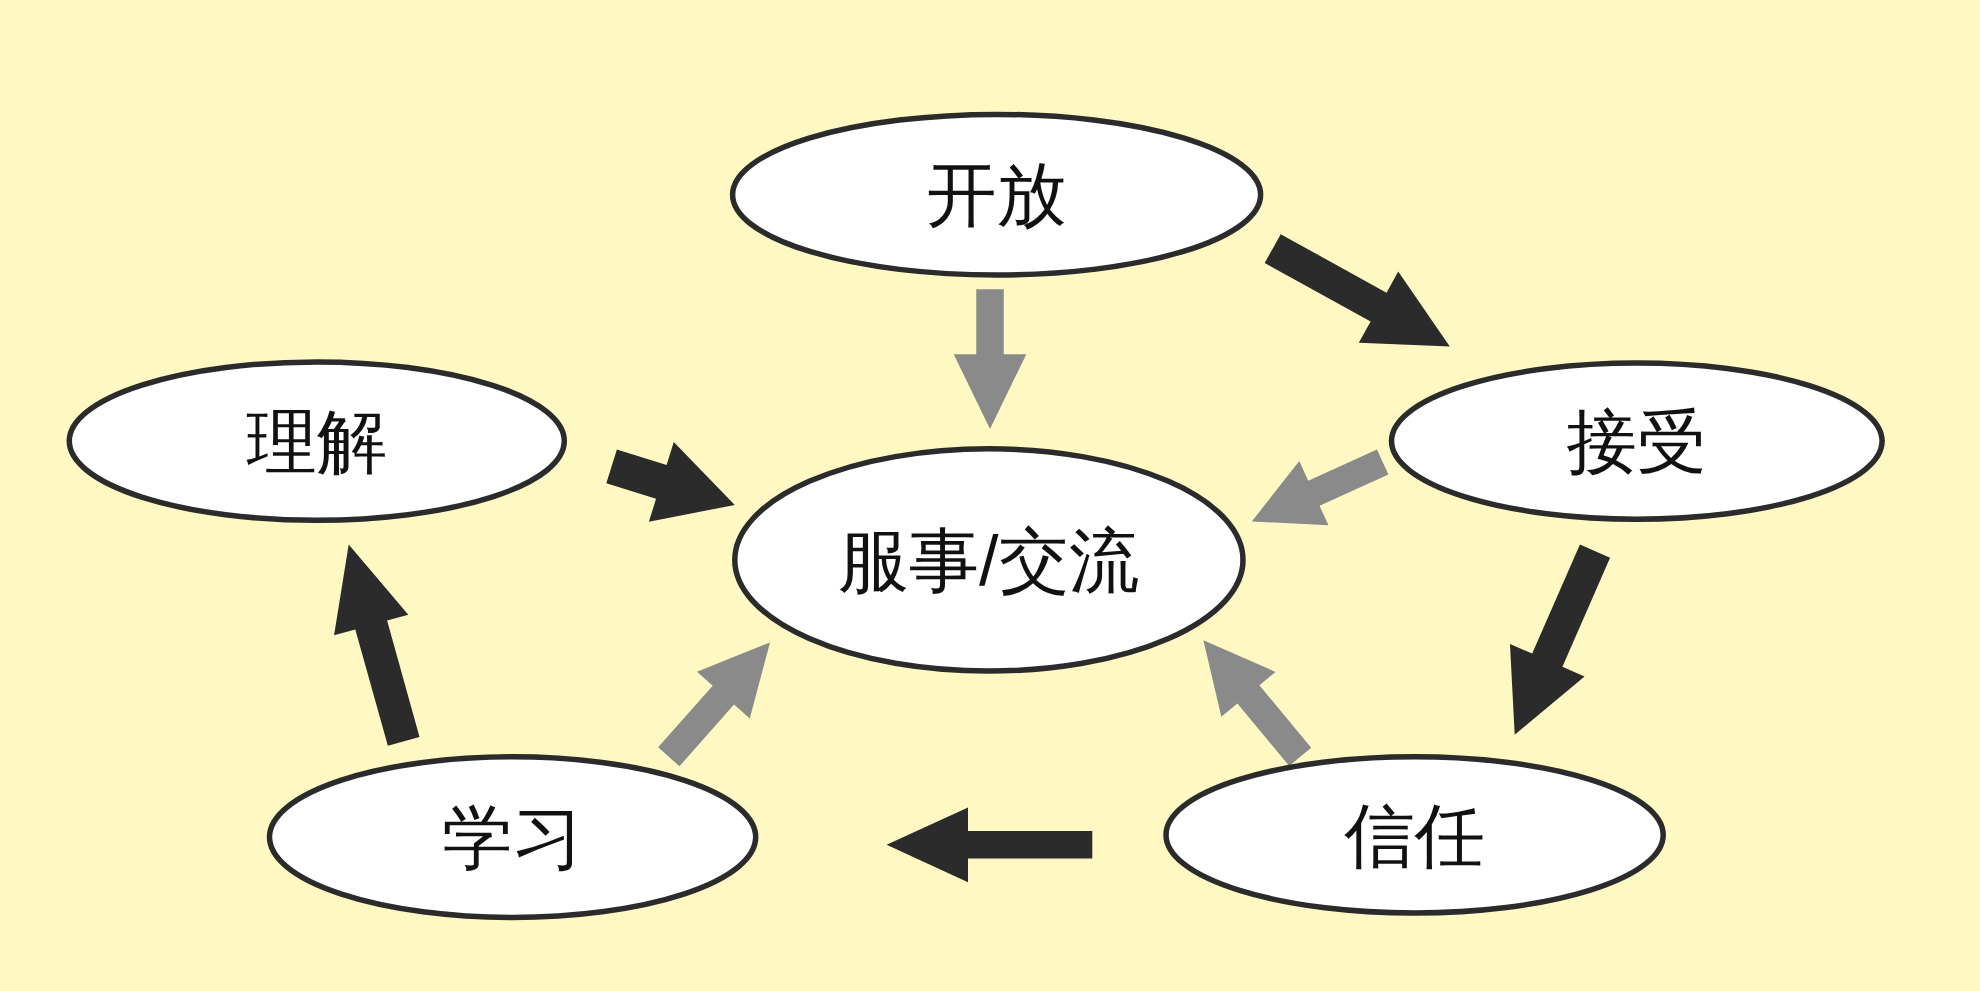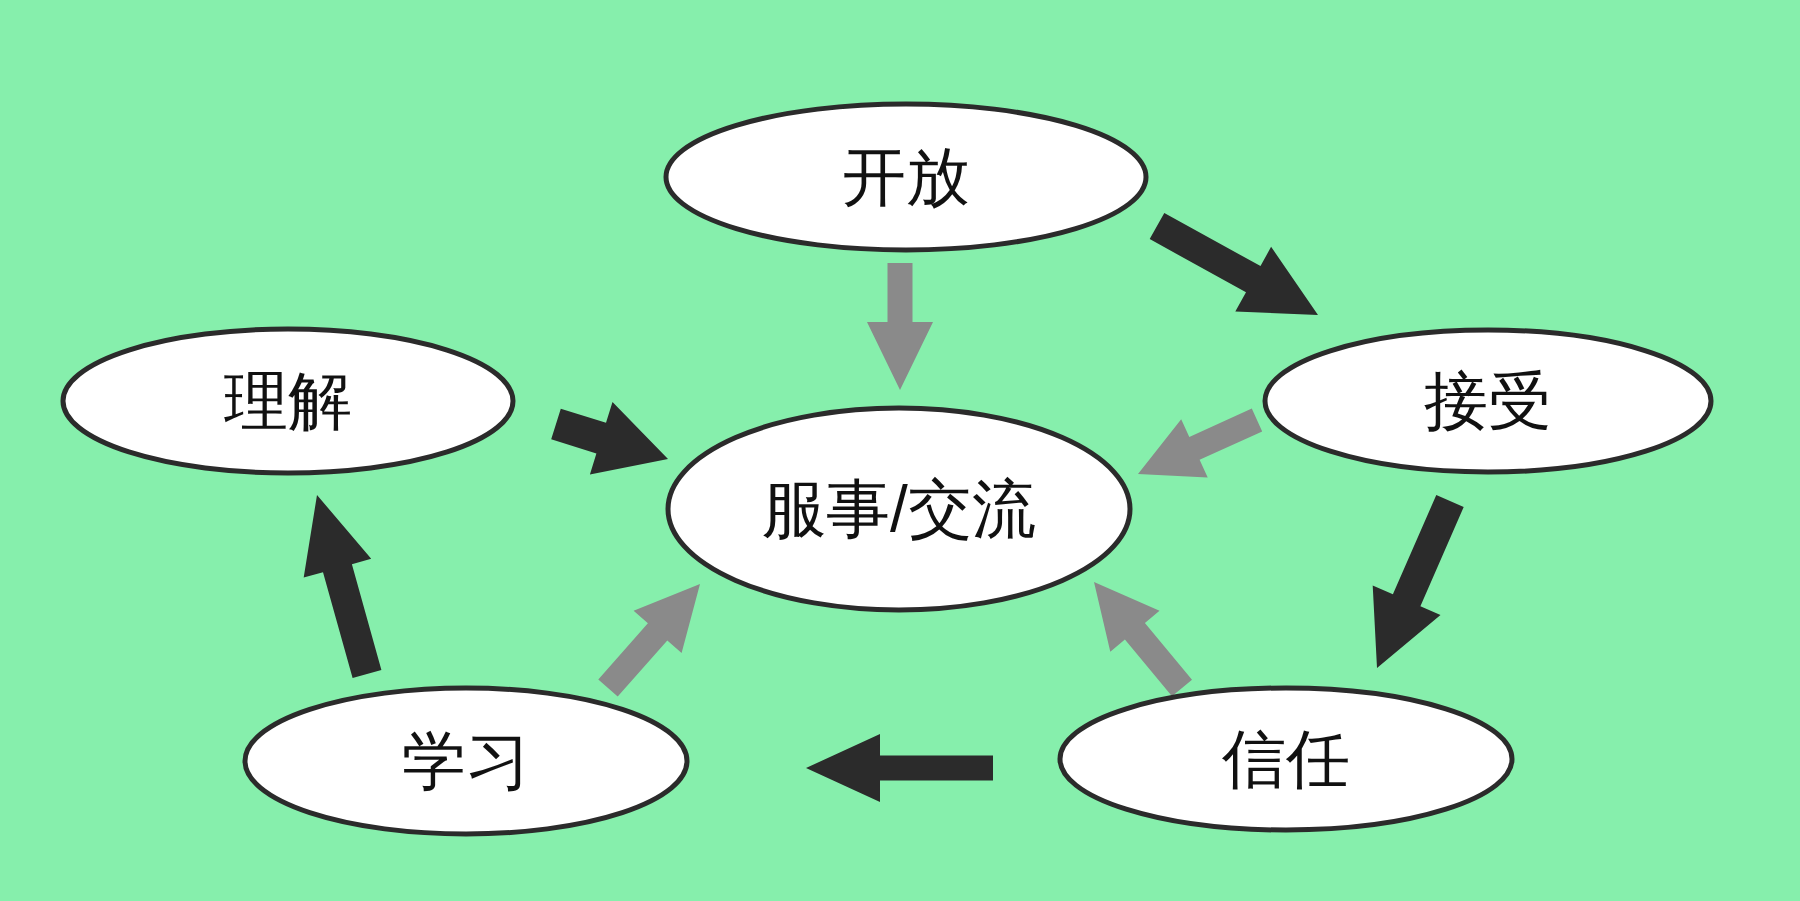--- a/index.html
+++ b/index.html
@@ -8,21 +8,21 @@
     background: #ffffff;
     width: 1800px;
     height: 901px;
     overflow: hidden;
     font-family: "Liberation Sans", "DejaVu Sans", sans-serif;
   }
   #stage {
     position: relative;
     width: 1800px;
     height: 901px;
-    background: #86efac;
+    background: #fef9c3;
   }
   svg { display: block; }
   text {
     font-family: "Liberation Sans", "DejaVu Sans", sans-serif;
     user-select: none;
   }
 </style>
 </head>
 <body>
 

